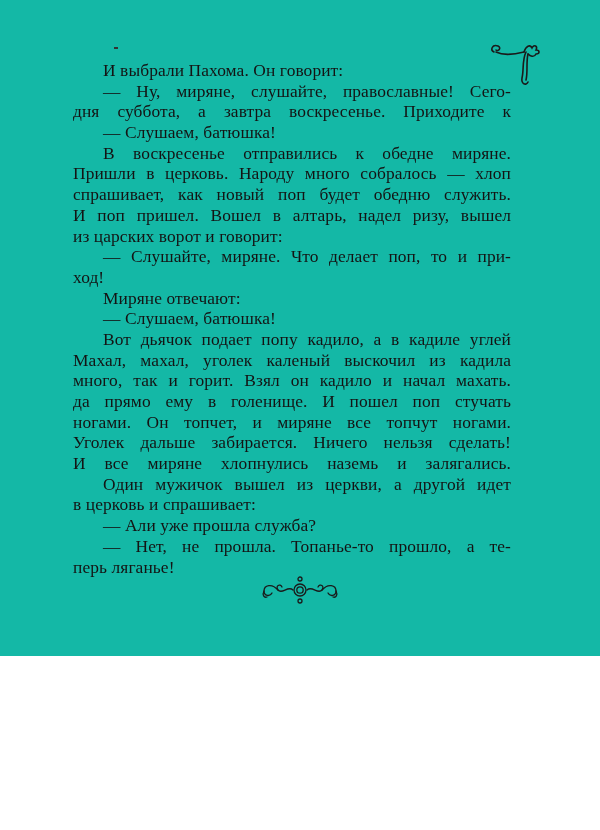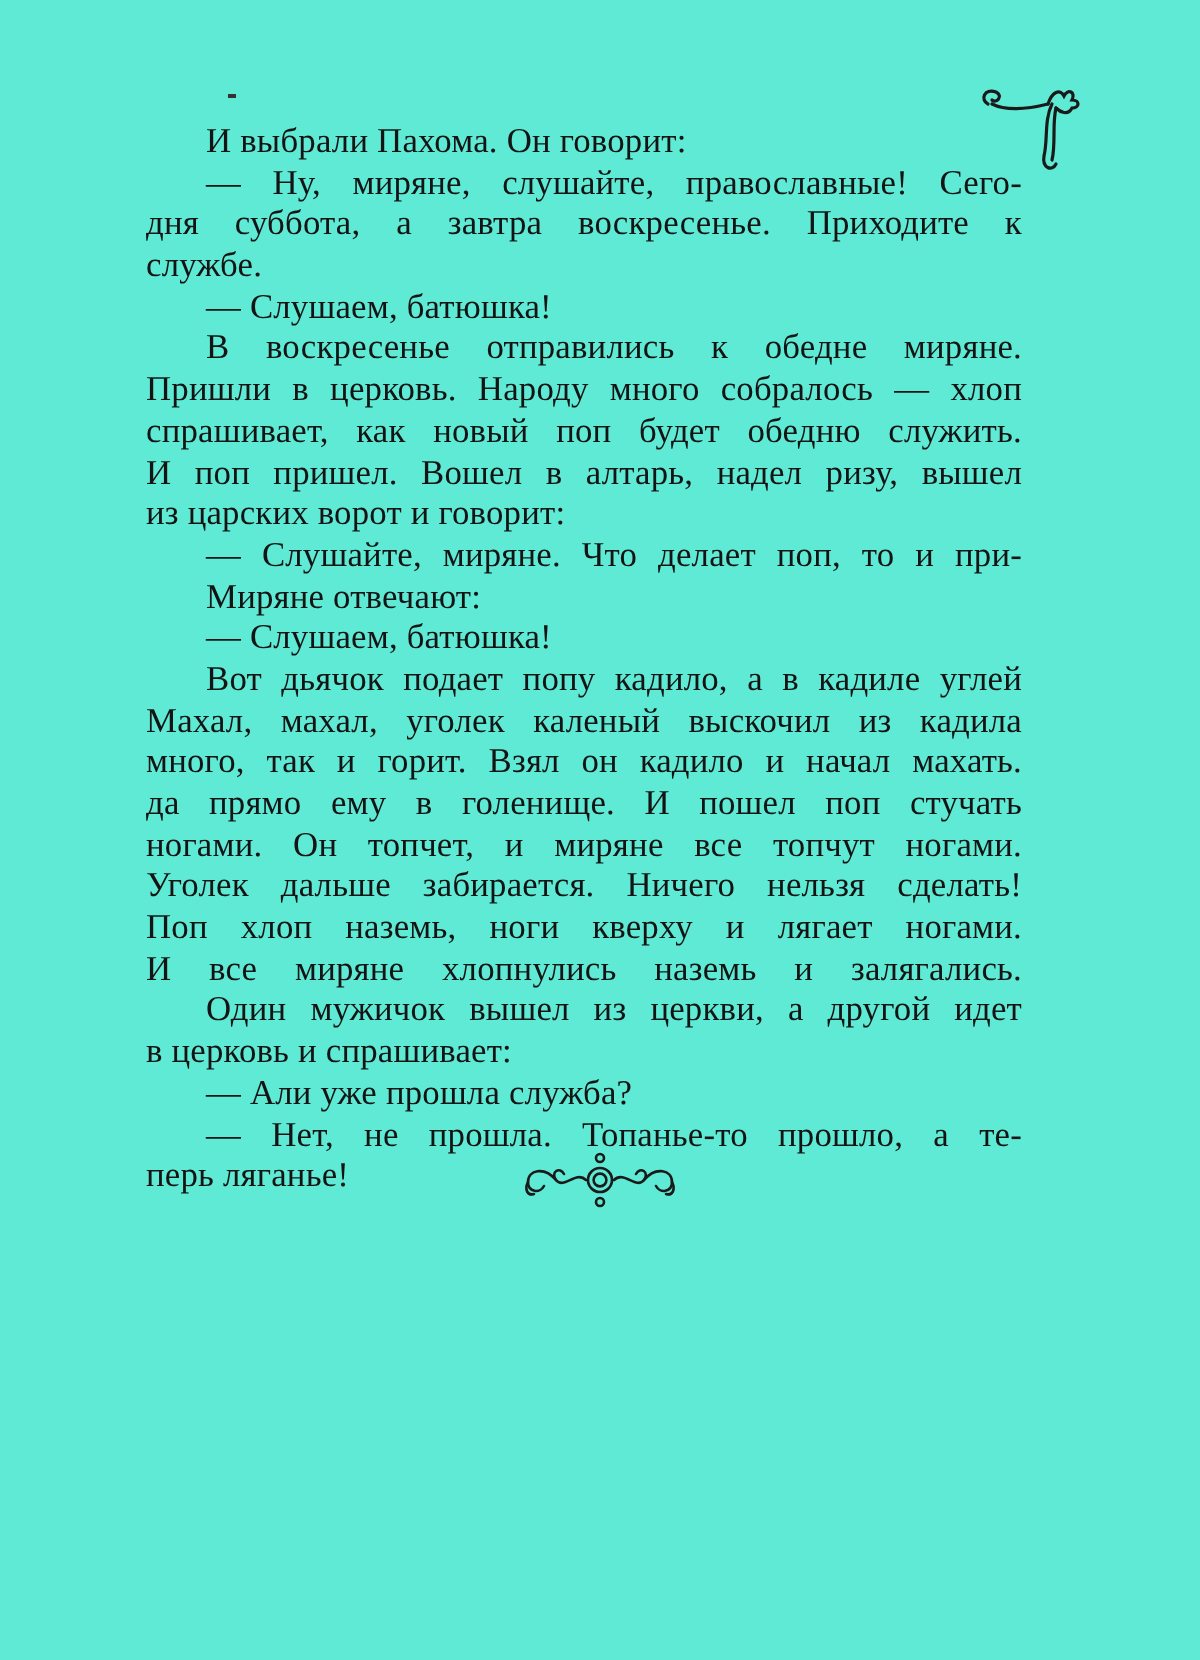--- a/index.html
+++ b/index.html
@@ -1,18 +1,18 @@
 <!DOCTYPE html>
 <html><head>
   <meta charset="utf-8">
   <style>
     html, body { margin: 0; padding: 0; background: #ffffff; }
     body { width: 600px; height: 830px; position: relative; overflow: hidden; }
     .page {
-      position: absolute; left: 0; top: 0; width: 600px; height: 830px; background: #5eead4;
+      position: absolute; left: 0; top: 0; width: 600px; height: 656px; background: #14b8a6;
     }
     .text {
       position: absolute; left: 73px; top: 60px; width: 438px;
       font-family: "Liberation Serif", "DejaVu Serif", serif;
       font-size: 17.4px; line-height: 20.7px; color: #141414;
       letter-spacing: 0.1px;
     }
     .line {
       display: block; white-space: nowrap; height: 20.7px;
       text-align: justify; text-align-last: justify;
@@ -38,37 +38,36 @@
       <path d="M36 12 C38 6, 42 4, 44 8 C46 4, 50 6, 48 10 C52 10, 52 14, 48 14 C46 18, 42 16, 40 14"></path>
       <path d="M38 12 C34 20, 36 30, 34 38 C33 44, 38 46, 40 42"></path>
       <path d="M40 14 C38 22, 40 32, 38 40"></path>
     </g>
   </svg>
 
   <div class="text" id="doc-text">
       <span class="line indent last">И выбрали Пахома. Он говорит:</span>
       <span class="line indent">— Ну, миряне, слушайте, православные! Сего-</span>
       <span class="line">дня суббота, а завтра воскресенье. Приходите к</span>
-      <span class="line last">службе.</span>
       <span class="line indent last">— Слушаем, батюшка!</span>
       <span class="line indent">В воскресенье отправились к обедне миряне.</span>
       <span class="line">Пришли в церковь. Народу много собралось — хлоп</span>
       <span class="line">спрашивает, как новый поп будет обедню служить.</span>
       <span class="line">И поп пришел. Вошел в алтарь, надел ризу, вышел</span>
       <span class="line last">из царских ворот и говорит:</span>
       <span class="line indent">— Слушайте, миряне. Что делает поп, то и при-</span>
+      <span class="line last">ход!</span>
       <span class="line indent last">Миряне отвечают:</span>
       <span class="line indent last">— Слушаем, батюшка!</span>
       <span class="line indent">Вот дьячок подает попу кадило, а в кадиле углей</span>
       <span class="line">Махал, махал, уголек каленый выскочил из кадила</span>
       <span class="line">много, так и горит. Взял он кадило и начал махать.</span>
       <span class="line">да прямо ему в голенище. И пошел поп стучать</span>
       <span class="line">ногами. Он топчет, и миряне все топчут ногами.</span>
       <span class="line">Уголек дальше забирается. Ничего нельзя сделать!</span>
-      <span class="line">Поп хлоп наземь, ноги кверху и лягает ногами.</span>
       <span class="line">И все миряне хлопнулись наземь и залягались.</span>
       <span class="line indent">Один мужичок вышел из церкви, а другой идет</span>
       <span class="line last">в церковь и спрашивает:</span>
       <span class="line indent last">— Али уже прошла служба?</span>
       <span class="line indent">— Нет, не прошла. Топанье-то прошло, а те-</span>
       <span class="line last">перь ляганье!</span>
     </div>
 
   <svg class="end-ornament" viewBox="0 0 84 30">
     <g fill="none" stroke="#1a1a1a" stroke-width="1.3" stroke-linecap="round">

